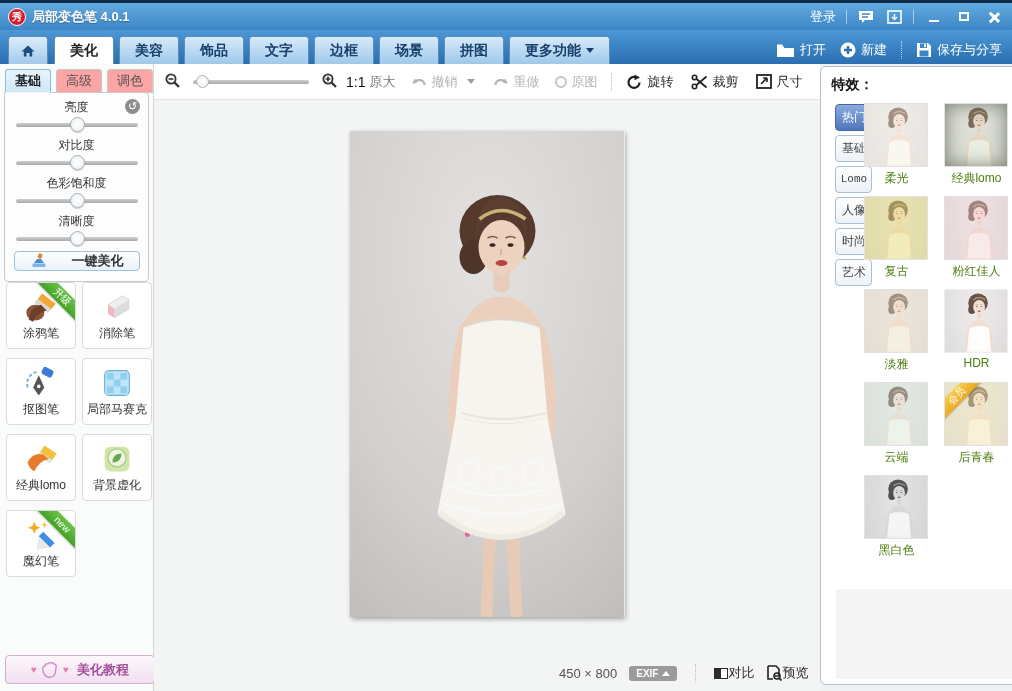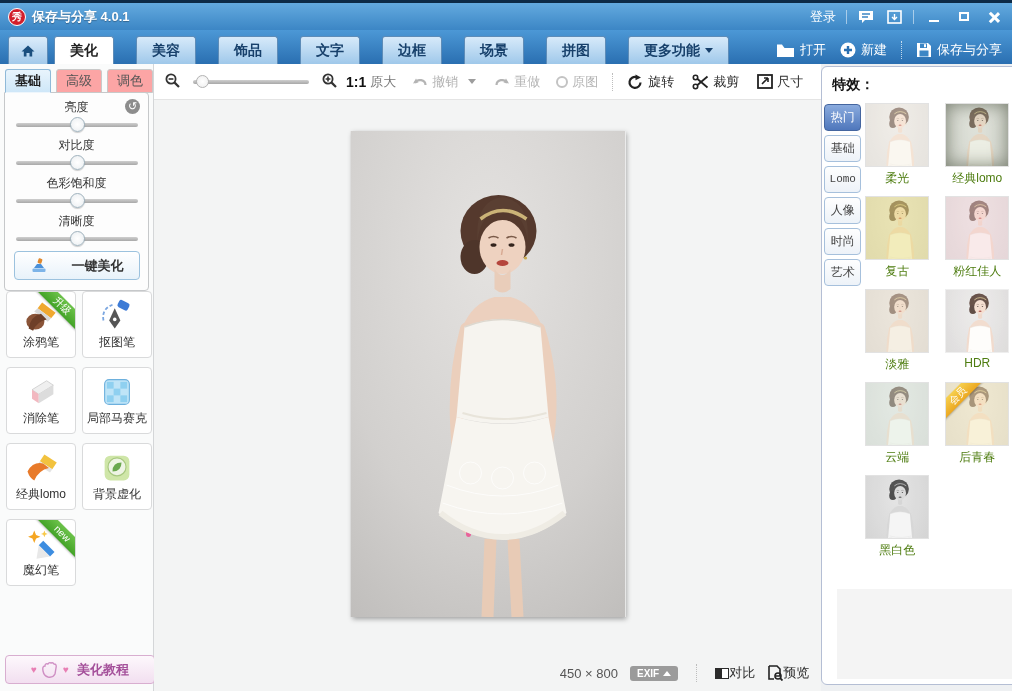--- a/index.html
+++ b/index.html
@@ -17,80 +17,80 @@
   .winbtn { width:20px; height:18px; display:flex; align-items:center; justify-content:center; cursor:pointer; }
   .min-glyph { width:10px; height:2px; background:#fff; margin-top:8px; }
   .max-glyph { width:10px; height:9px; border:2px solid #fff; }
   .close-glyph { position:relative; width:12px; height:12px; }
   .close-glyph:before,.close-glyph:after { content:""; position:absolute; left:5px; top:0; width:2.5px; height:13px; background:#fff; }
   .close-glyph:before { transform:rotate(45deg); } .close-glyph:after { transform:rotate(-45deg); }
 
   
   .tabbar { height:34px; background:linear-gradient(#4c98d6,#2a6fb1); display:flex; align-items:flex-end; padding-left:8px; position:relative; }
   .home-tab { width:40px; height:28px; background:linear-gradient(#dcedfb,#a3c9ea); border:1px solid #5d8cb8; border-bottom:none; border-radius:3px 3px 0 0; display:flex; align-items:center; justify-content:center; margin-right:6px; cursor:pointer; }
-  .main-tab { height:28px; padding:0 15px; background:linear-gradient(#d7eafa,#9fc8ea); border:1px solid #5d8cb8; border-bottom:none; border-radius:3px 3px 0 0; color:#17406b; font-size:14px; font-weight:bold; display:flex; align-items:center; margin-right:22px; cursor:pointer; }
+  .main-tab { height:28px; padding:0 15px; background:linear-gradient(#d7eafa,#9fc8ea); border:1px solid #5d8cb8; border-bottom:none; border-radius:3px 3px 0 0; color:#17406b; font-size:14px; font-weight:bold; display:flex; align-items:center; margin-right:5px; cursor:pointer; }
   .main-tab.active { background:#fff; color:#222; }
   .drop-arrow { width:0; height:0; border-left:4px solid transparent; border-right:4px solid transparent; border-top:5px solid #17406b; margin-left:5px; }
   .tab-actions { margin-left:auto; display:flex; align-items:center; gap:14px; padding-right:10px; margin-bottom:5px; }
   .tab-action { display:flex; align-items:center; gap:5px; color:#fff; font-size:13px; cursor:pointer; }
   .dot-sep { border-left:1px dotted rgba(255,255,255,.7); height:18px; }
 
   
   .main { position:absolute; top:64px; left:0; right:0; bottom:0; display:flex; }
 
   
   .left-panel { width:161px; background:#fafbfb; border-right:1px solid #d4d6d8; position:relative; }
   .basic-tabs { display:flex; gap:5px; padding:5px 0 0 5px; position:relative; z-index:2; }
   .basic-tab { width:46px; height:24px; line-height:22px; text-align:center; background:#fca5a5; border:1px solid #c9c9c9; border-radius:3px 3px 0 0; color:#555; font-size:13px; cursor:pointer; }
   .basic-tab.active { background:linear-gradient(#e8f4fc,#cfe7f8); border-color:#8fb9d8; color:#1b1b1b; font-weight:bold; border-bottom-color:#eef6fc; }
   .adjust-box { margin:-1px 4px 0 4px; background:#fdfdfd; border:1px solid #c6c8ca; border-radius:0 4px 4px 4px; padding:6px 0 10px; position:relative; }
   .reset-btn { position:absolute; top:6px; right:8px; width:15px; height:15px; border-radius:50%; background:#8d8d8d; color:#fff; font-size:11px; line-height:14px; text-align:center; cursor:pointer; }
   .slider-row { text-align:center; margin-bottom:2px; }
   .slider-label { font-size:12px; color:#333; }
   .slider-track { position:relative; width:122px; height:4px; margin:7px auto 10px; background:linear-gradient(#cfcfcf,#a9a9a9); border-radius:2px; cursor:pointer; }
   .slider-thumb { position:absolute; top:-6px; width:15px; height:15px; border-radius:50%; background:radial-gradient(#ffffff,#e9edf0); border:1px solid #9fb2bd; box-shadow:0 1px 1px rgba(0,0,0,.2); cursor:grab; }
-  .auto-btn { display:flex; align-items:center; justify-content:center; gap:24px; width:126px; height:29px; margin:8px auto 0; background:linear-gradient(#ffffff,#e8f2fa); border:1px solid #9cc2de; border-radius:4px; font-size:13px; font-weight:bold; color:#333; cursor:pointer; }
+  .auto-btn { display:flex; align-items:center; justify-content:center; gap:24px; width:126px; height:20px; margin:8px auto 0; background:linear-gradient(#ffffff,#e8f2fa); border:1px solid #9cc2de; border-radius:4px; font-size:13px; font-weight:bold; color:#333; cursor:pointer; }
   .brush-header { font-size:13px; font-weight:bold; color:#222; padding:12px 0 6px 8px; }
   .brush-grid { display:grid; grid-template-columns:70px 70px; gap:9px 6px; padding-left:6px; }
   .brush-card { height:67px; background:#fff; border:1px solid #d9dadb; border-radius:4px; position:relative; overflow:hidden; display:flex; flex-direction:column; align-items:center; justify-content:flex-end; padding-bottom:6px; cursor:pointer; }
   .brush-card svg { position:absolute; top:6px; left:50%; transform:translateX(-50%); }
   .brush-label { font-size:12px; color:#333; white-space:nowrap; }
   .ribbon { position:absolute; top:7px; right:-19px; width:64px; transform:rotate(45deg); background:linear-gradient(#6cc24a,#43a327); color:#fff; font-size:10px; text-align:center; line-height:14px; box-shadow:0 1px 2px rgba(0,0,0,.25); }
   .tutorial-btn { position:absolute; left:5px; bottom:7px; width:150px; height:29px; background:linear-gradient(#fdf8fc,#f2dff0); border:1px solid #d8aed0; border-radius:4px; display:flex; align-items:center; justify-content:center; gap:8px; color:#a4509a; font-size:13px; font-weight:bold; cursor:pointer; }
   .heart { color:#e87fb4; font-size:10px; }
 
   
   .canvas-col { flex:1; background:#f3f4f4; position:relative; display:flex; flex-direction:column; }
   .canvas-toolbar { height:36px; background:#fff; border-bottom:1px solid #e4e4e4; display:flex; align-items:center; padding:0 18px 0 10px; gap:8px; }
   .tool-item { display:flex; align-items:center; gap:4px; font-size:13px; color:#2b2b2b; cursor:pointer; white-space:nowrap; }
   .tool-item.disabled { color:#b4b4b4; cursor:default; }
   .zoom-track { position:relative; width:116px; height:4px; background:linear-gradient(#cfcfcf,#a8a8a8); border-radius:2px; margin:0 4px; cursor:pointer; }
   .zoom-thumb { position:absolute; top:-5px; left:3px; width:13px; height:13px; border-radius:50%; background:radial-gradient(#fff,#ececec); border:1px solid #b3b3b3; cursor:grab; }
-  .ratio { font-weight:bold; font-size:14px; color:#111; }
+  .ratio { font-weight:normal; font-size:14px; color:#111; }
   .gray-text { color:#777; }
   .toolbar-spacer { flex:1; }
   .drop-arrow-sm { width:0; height:0; border-left:4px solid transparent; border-right:4px solid transparent; border-top:5px solid #9d9d9d; margin-left:2px; cursor:pointer; }
   .vsep-dot { border-left:1px dotted #bdbdbd; height:18px; margin:0 6px; }
   .ring-icon { width:12px; height:12px; border:2px solid #c3c3c3; border-radius:50%; }
 
   .canvas-area { flex:1; position:relative; }
   .photo { position:absolute; left:50%; transform:translateX(-50%); top:31px; width:275px; height:486px; box-shadow:1px 2px 5px rgba(0,0,0,.35); }
   .photo svg { display:block; }
 
   .status-bar { height:36px; display:flex; align-items:center; justify-content:flex-end; gap:12px; padding-right:12px; font-size:13px; color:#555; }
   .exif-badge { background:#9b9b9b; color:#fff; font-size:10px; font-weight:bold; border-radius:3px; padding:2px 7px; display:flex; align-items:center; gap:4px; cursor:pointer; }
   .exif-arrow { width:0; height:0; border-left:4px solid transparent; border-right:4px solid transparent; border-bottom:5px solid #fff; }
   .status-item { display:flex; align-items:center; color:#2b2b2b; cursor:pointer; }
   .compare-glyph { width:14px; height:11px; border:1px solid #2b2b2b; background:linear-gradient(90deg,#2b2b2b 50%,#fff 50%); }
 
   
   .right-col { width:212px; padding:2px 4px 6px 0; }
   .fx-panel { width:208px; height:619px; background:#fff; border:1px solid #b4bed4; border-radius:6px; position:relative; }
   .fx-header { font-size:14px; font-weight:bold; color:#111; padding:9px 0 0 10px; }
-  .cat-tabs { position:absolute; left:2px; top:37px; display:flex; flex-direction:column; gap:4px; }
+  .cat-tabs { position:absolute; left:14px; top:37px; display:flex; flex-direction:column; gap:4px; }
   .cat-tab { width:37px; height:27px; line-height:25px; text-align:center; background:linear-gradient(#fefefe,#edf2f8); border:1px solid #a6c0dc; border-radius:4px; color:#444; font-size:12px; cursor:pointer; }
   .cat-tab.active { background:linear-gradient(#8aabde,#4f77bc); border-color:#44659f; color:#fff; }
   .cat-tab.mono { font-family:"Liberation Mono","DejaVu Sans Mono",monospace; font-size:11px; }
   .fx-grid { position:absolute; left:43px; top:36px; display:grid; grid-template-columns:64px 64px; column-gap:16px; row-gap:9px; }
   .fx-item { width:64px; cursor:pointer; }
   .thumb { width:64px; height:64px; position:relative; overflow:hidden; border:1px solid #e2e2e2; }
   .thumb svg { display:block; width:62px; height:62px; }
   .tint { position:absolute; inset:0; }
   .fx-label { width:84px; margin-left:-10px; text-align:center; font-size:12px; color:#4d7c0f; white-space:nowrap; margin-top:3px; }
   .vip-ribbon { position:absolute; top:6px; left:-20px; width:64px; transform:rotate(-45deg); background:linear-gradient(#f6cf4e,#eca821); color:#fff; font-size:10px; text-align:center; line-height:14px; box-shadow:0 1px 2px rgba(0,0,0,.25); z-index:2; }
@@ -140,21 +140,21 @@
         <path d="M96 354 Q152 376 208 354"></path>
         <path d="M92 372 Q152 394 212 372"></path>
       </g>
       <path d="M90 382 Q120 406 152 406 Q184 406 214 382" stroke="#efece4" stroke-width="6" fill="none"></path>
     </g>
   </defs>
 </svg>
 
 <div class="titlebar">
   <div class="logo">秀</div>
-  <div class="app-title">保存与分享 4.0.1</div>
+  <div class="app-title">局部变色笔 4.0.1</div>
   <div class="title-right">
     <span class="login">登录</span>
     <span class="tsep"></span>
     <span class="ticon">
       <svg width="16" height="14" viewBox="0 0 16 14">
           <path d="M1 1 h14 v9 h-8 l-3 3 v-3 h-3 Z" fill="#fff"></path>
           <path d="M4 4 h8 M4 7 h6" stroke="#3c86c5" stroke-width="1.4"></path>
         </svg>
     </span>
     <span class="ticon">
@@ -285,34 +285,34 @@
             <path d="M17 4 L29 13 L25 18 L13 9 Z" fill="#f0a830"></path>
             <path d="M13 9 L25 18 L22 21 L10 12 Z" fill="#d8d8d8"></path>
             <ellipse cx="11" cy="21" rx="8" ry="7" fill="#8a5438"></ellipse>
             <path d="M5 27 Q7 16 16 14 L21 19 Q12 21 9 29 Z" fill="#6e3f28"></path>
           </svg>
         <span class="brush-label">涂鸦笔</span>
         <span class="ribbon">升级</span>
       </div>
       <div class="brush-card">
         <svg width="38" height="36" viewBox="0 0 32 32">
+            <path d="M8 14 L21 6 L27 10 L14 18 Z" fill="#efefef" stroke="#cfcfcf" stroke-width="0.8"></path>
+            <path d="M8 14 L14 18 L14 26 L8 22 Z" fill="#f2b8c0"></path>
+            <path d="M14 18 L27 10 L27 18 L14 26 Z" fill="#dcdcdc"></path>
+          </svg>
+        <span class="brush-label">消除笔</span>
+      </div>
+      <div class="brush-card">
+        <svg width="38" height="36" viewBox="0 0 32 32">
             <path d="M4 20 Q2 10 12 6" stroke="#7aa6e0" stroke-width="1.6" stroke-dasharray="3 2" fill="none"></path>
             <rect x="17" y="3" width="10" height="7" rx="2" fill="#3d7bd6" transform="rotate(28 22 6)"></rect>
             <path d="M14 9 L19 20 L14 27 L9 20 Z" fill="#555"></path>
             <circle cx="14" cy="19" r="1.6" fill="#fff"></circle>
           </svg>
         <span class="brush-label">抠图笔</span>
-      </div>
-      <div class="brush-card">
-        <svg width="38" height="36" viewBox="0 0 32 32">
-            <path d="M8 14 L21 6 L27 10 L14 18 Z" fill="#efefef" stroke="#cfcfcf" stroke-width="0.8"></path>
-            <path d="M8 14 L14 18 L14 26 L8 22 Z" fill="#f2b8c0"></path>
-            <path d="M14 18 L27 10 L27 18 L14 26 Z" fill="#dcdcdc"></path>
-          </svg>
-        <span class="brush-label">消除笔</span>
       </div>
       <div class="brush-card">
         <svg width="38" height="36" viewBox="0 0 32 32">
             <rect x="5" y="5" width="22" height="22" rx="4" fill="#bfe4f7" stroke="#6db0dd"></rect>
             <rect x="7" y="7" width="6" height="6" fill="#8fd0f0"></rect>
             <rect x="19" y="7" width="6" height="6" fill="#8fd0f0"></rect>
             <rect x="13" y="13" width="6" height="6" fill="#8fd0f0"></rect>
             <rect x="7" y="19" width="6" height="6" fill="#8fd0f0"></rect>
             <rect x="19" y="19" width="6" height="6" fill="#8fd0f0"></rect>
           </svg>

